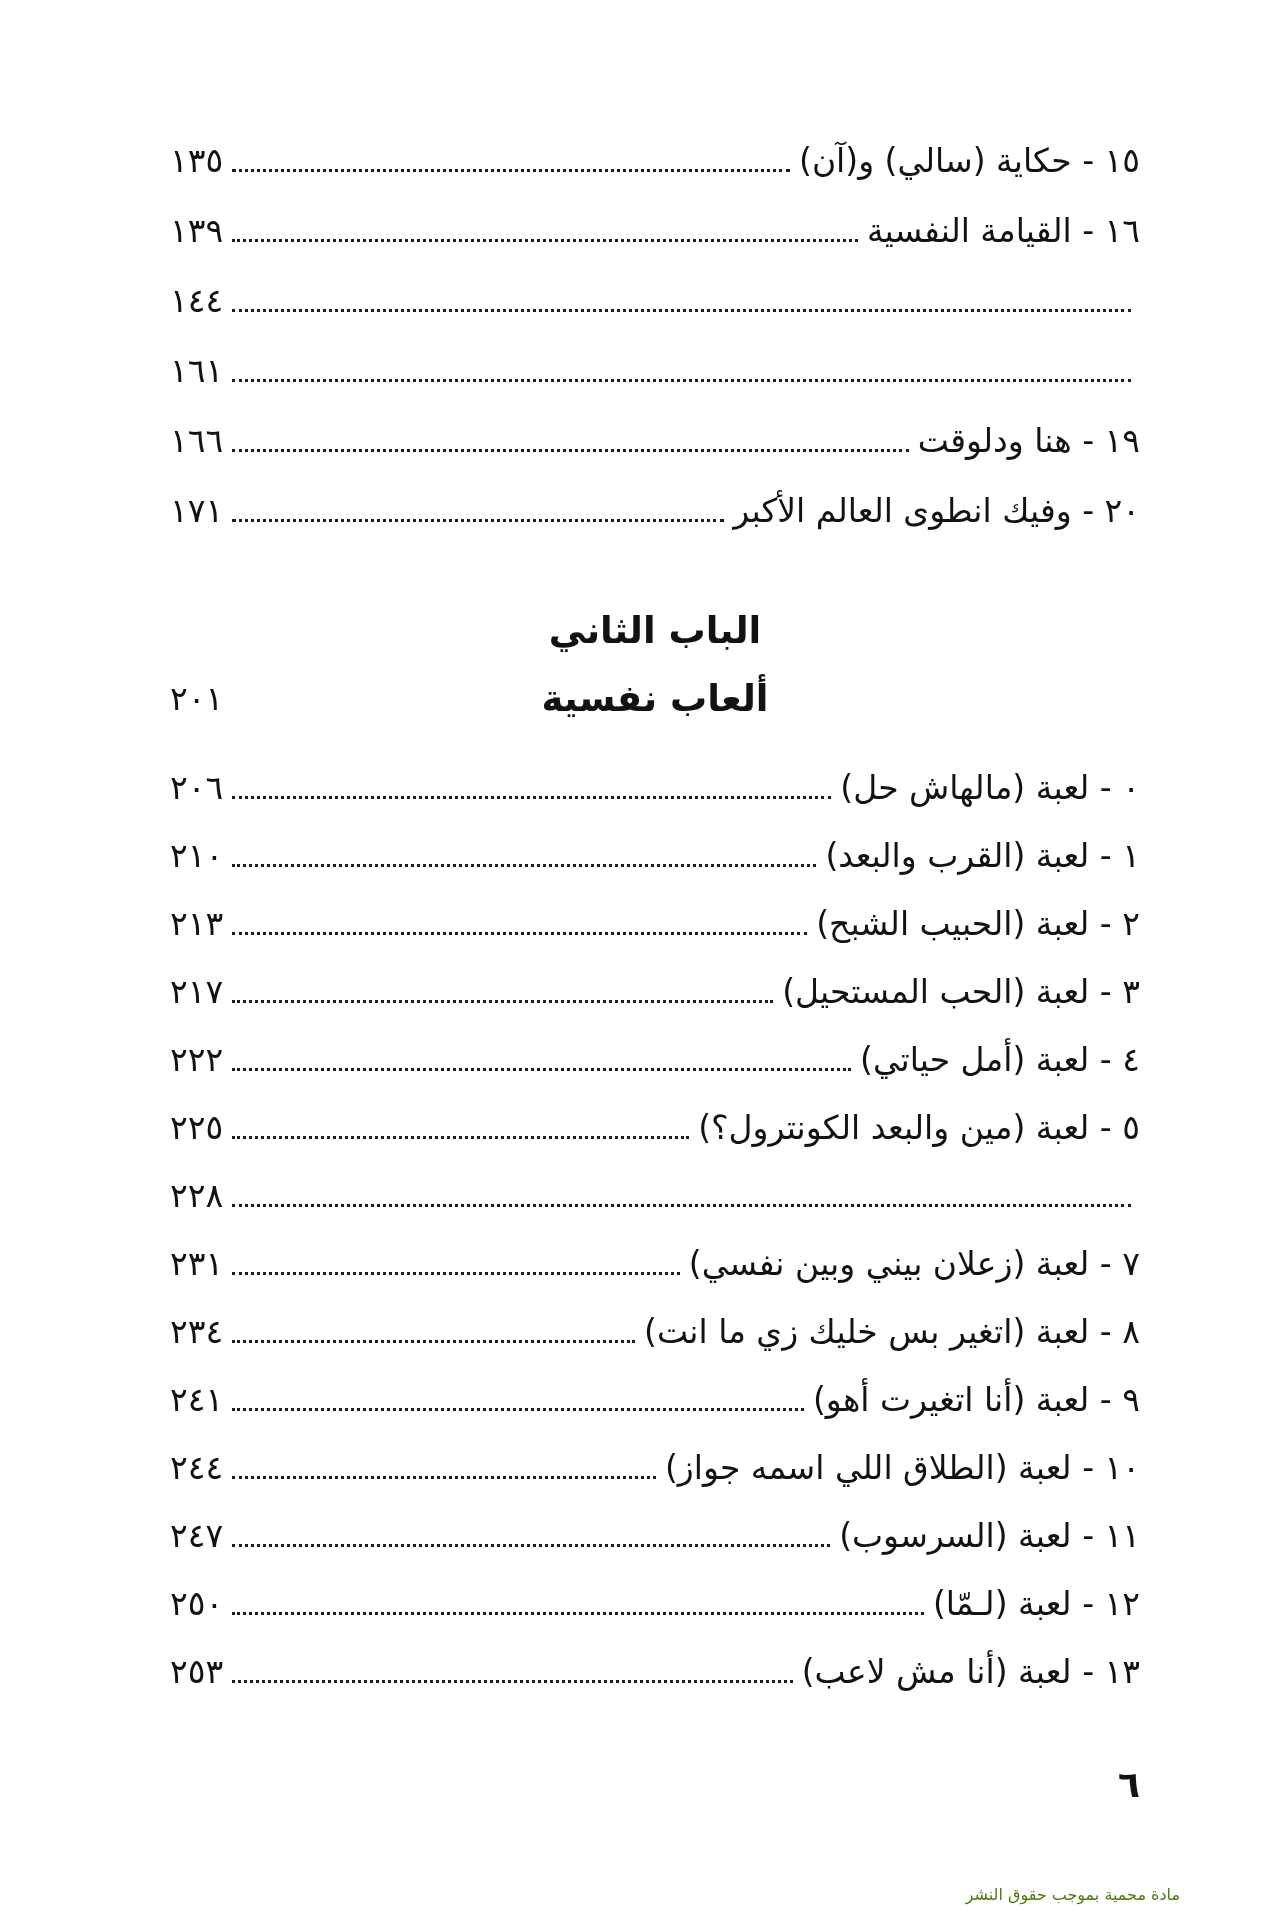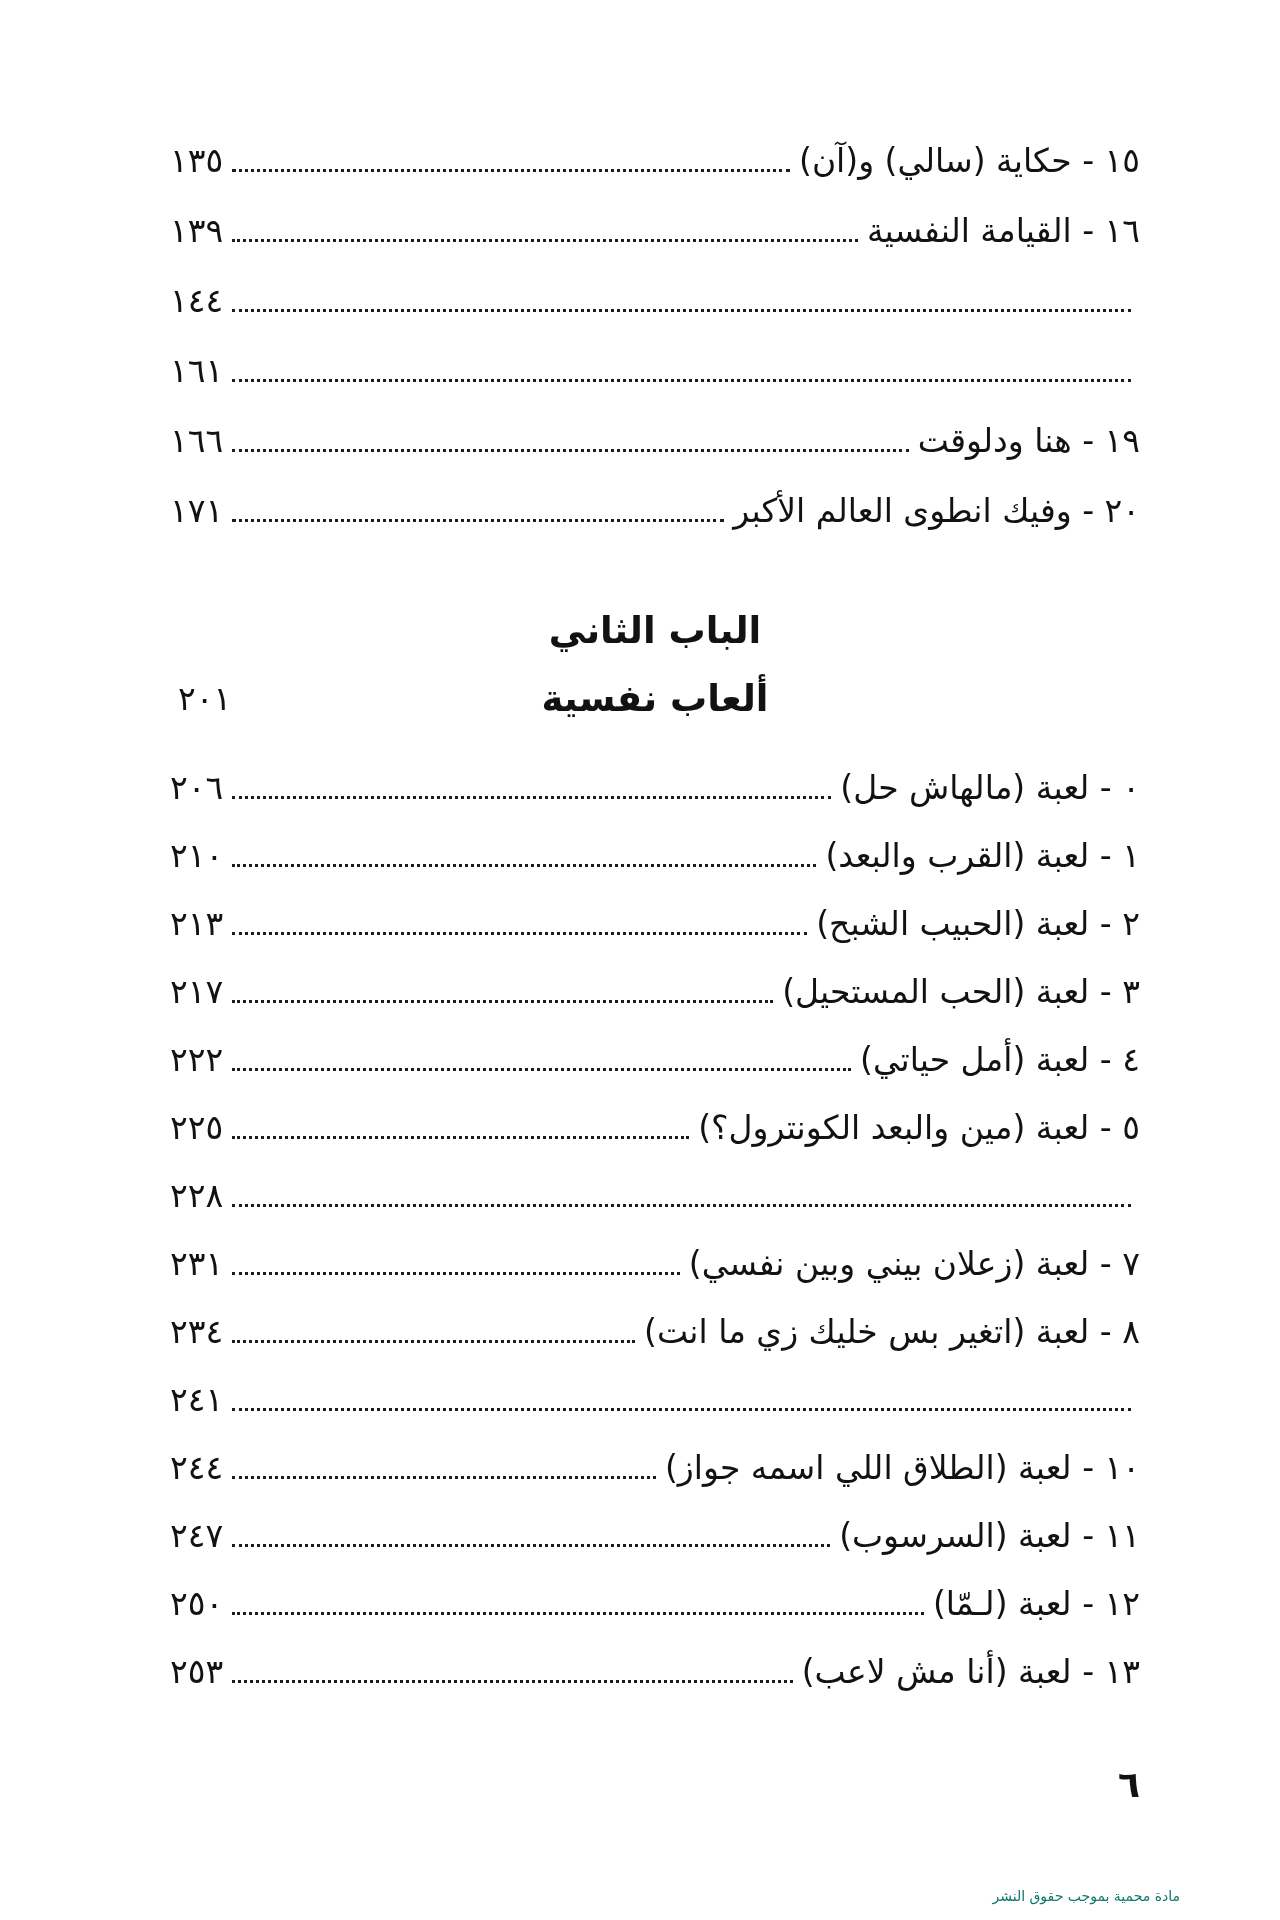--- a/index.html
+++ b/index.html
@@ -53,21 +53,21 @@
     text-align: center;
     line-height: 70px;
   }
   .chapter-line2-row {
     position: relative;
     text-align: center;
     line-height: 66px;
   }
   .chapter-page {
     position: absolute;
-    left: 8px;
+    left: 0;
     top: 0;
     font-weight: normal;
     font-size: 33px;
     text-align: right;
   }
   .games-list {
     margin-top: 22px;
   }
   
   .bottom-pageno {
@@ -75,22 +75,22 @@
     text-align: right;
     font-size: 36px;
     font-weight: bold;
     line-height: 46px;
   }
   
   .footer-note {
     position: absolute;
     right: 100px;
     bottom: 16px;
-    font-size: 14px;
-    color: #0f766e;
+    font-size: 16px;
+    color: #4d7c0f;
   }
 </style>
 </head>
 <body>
 
 <div class="page">
 
   <div class="toc-list">
 
       <div class="toc-row">
@@ -185,20 +185,21 @@
         <span class="pageno">٢٣١</span>
       </div>
 
       <div class="toc-row">
         <span class="entry-label"><span>٨</span><span> - </span><span>لعبة (اتغير بس خليك زي ما انت)</span></span>
         <span class="dots"></span>
         <span class="pageno">٢٣٤</span>
       </div>
 
       <div class="toc-row">
+        <span class="entry-label"><span>٩</span><span> - </span><span>لعبة (أنا اتغيرت أهو)</span></span>
         <span class="dots"></span>
         <span class="pageno">٢٤١</span>
       </div>
 
       <div class="toc-row">
         <span class="entry-label"><span>١٠</span><span> - </span><span>لعبة (الطلاق اللي اسمه جواز)</span></span>
         <span class="dots"></span>
         <span class="pageno">٢٤٤</span>
       </div>
 

